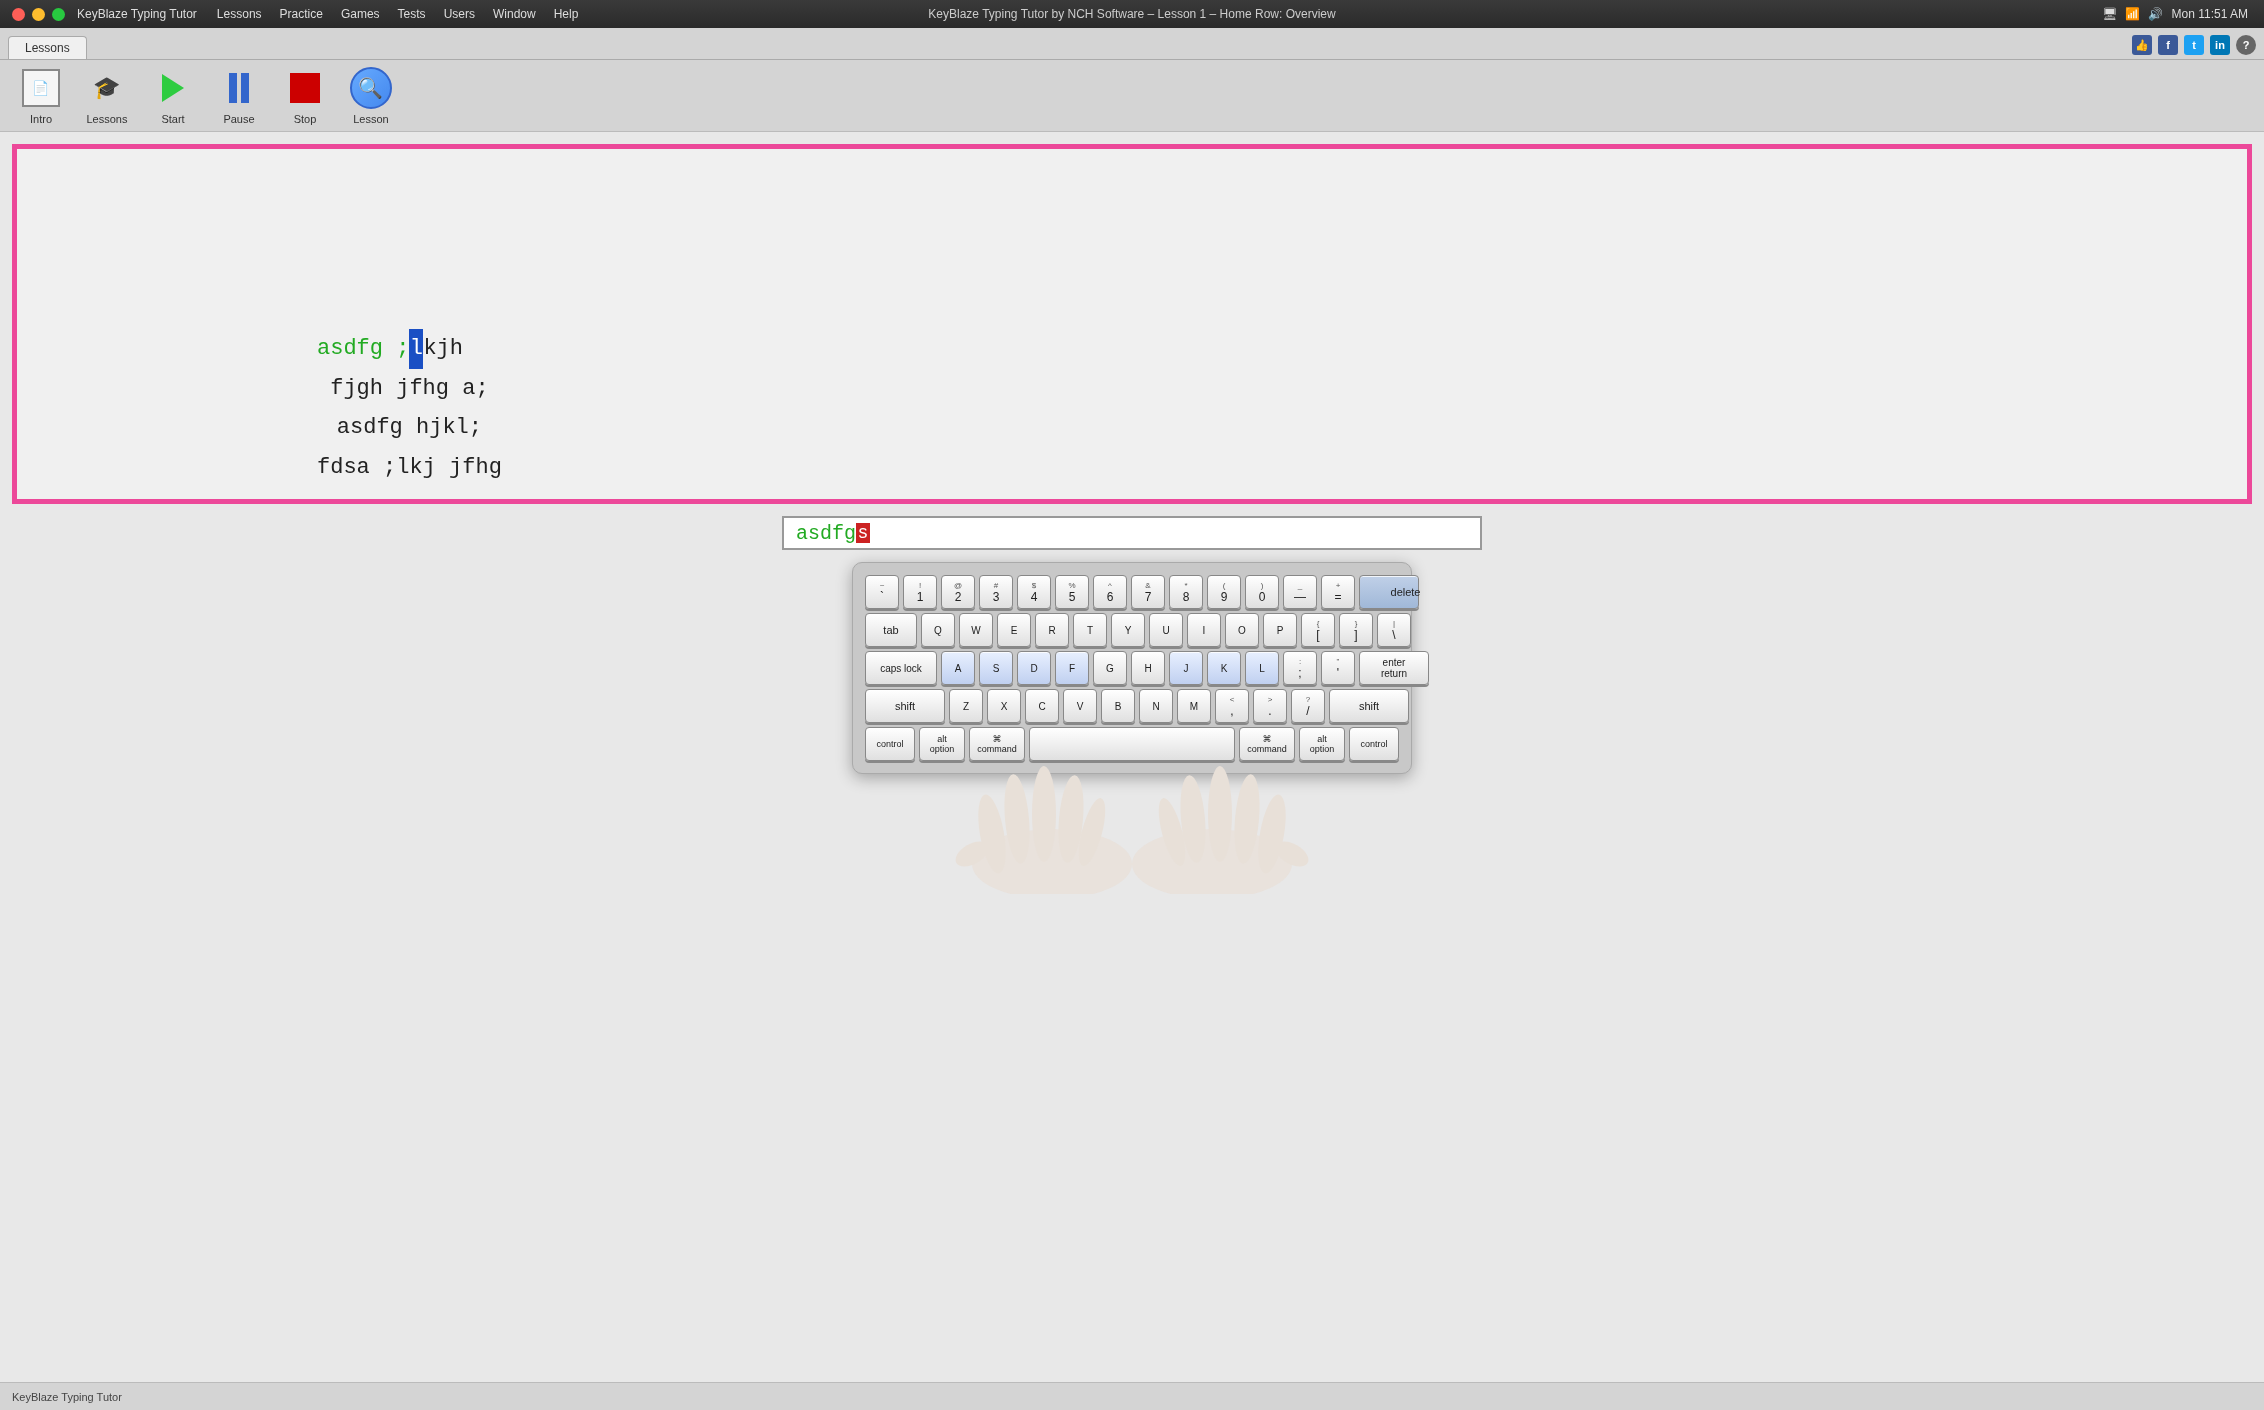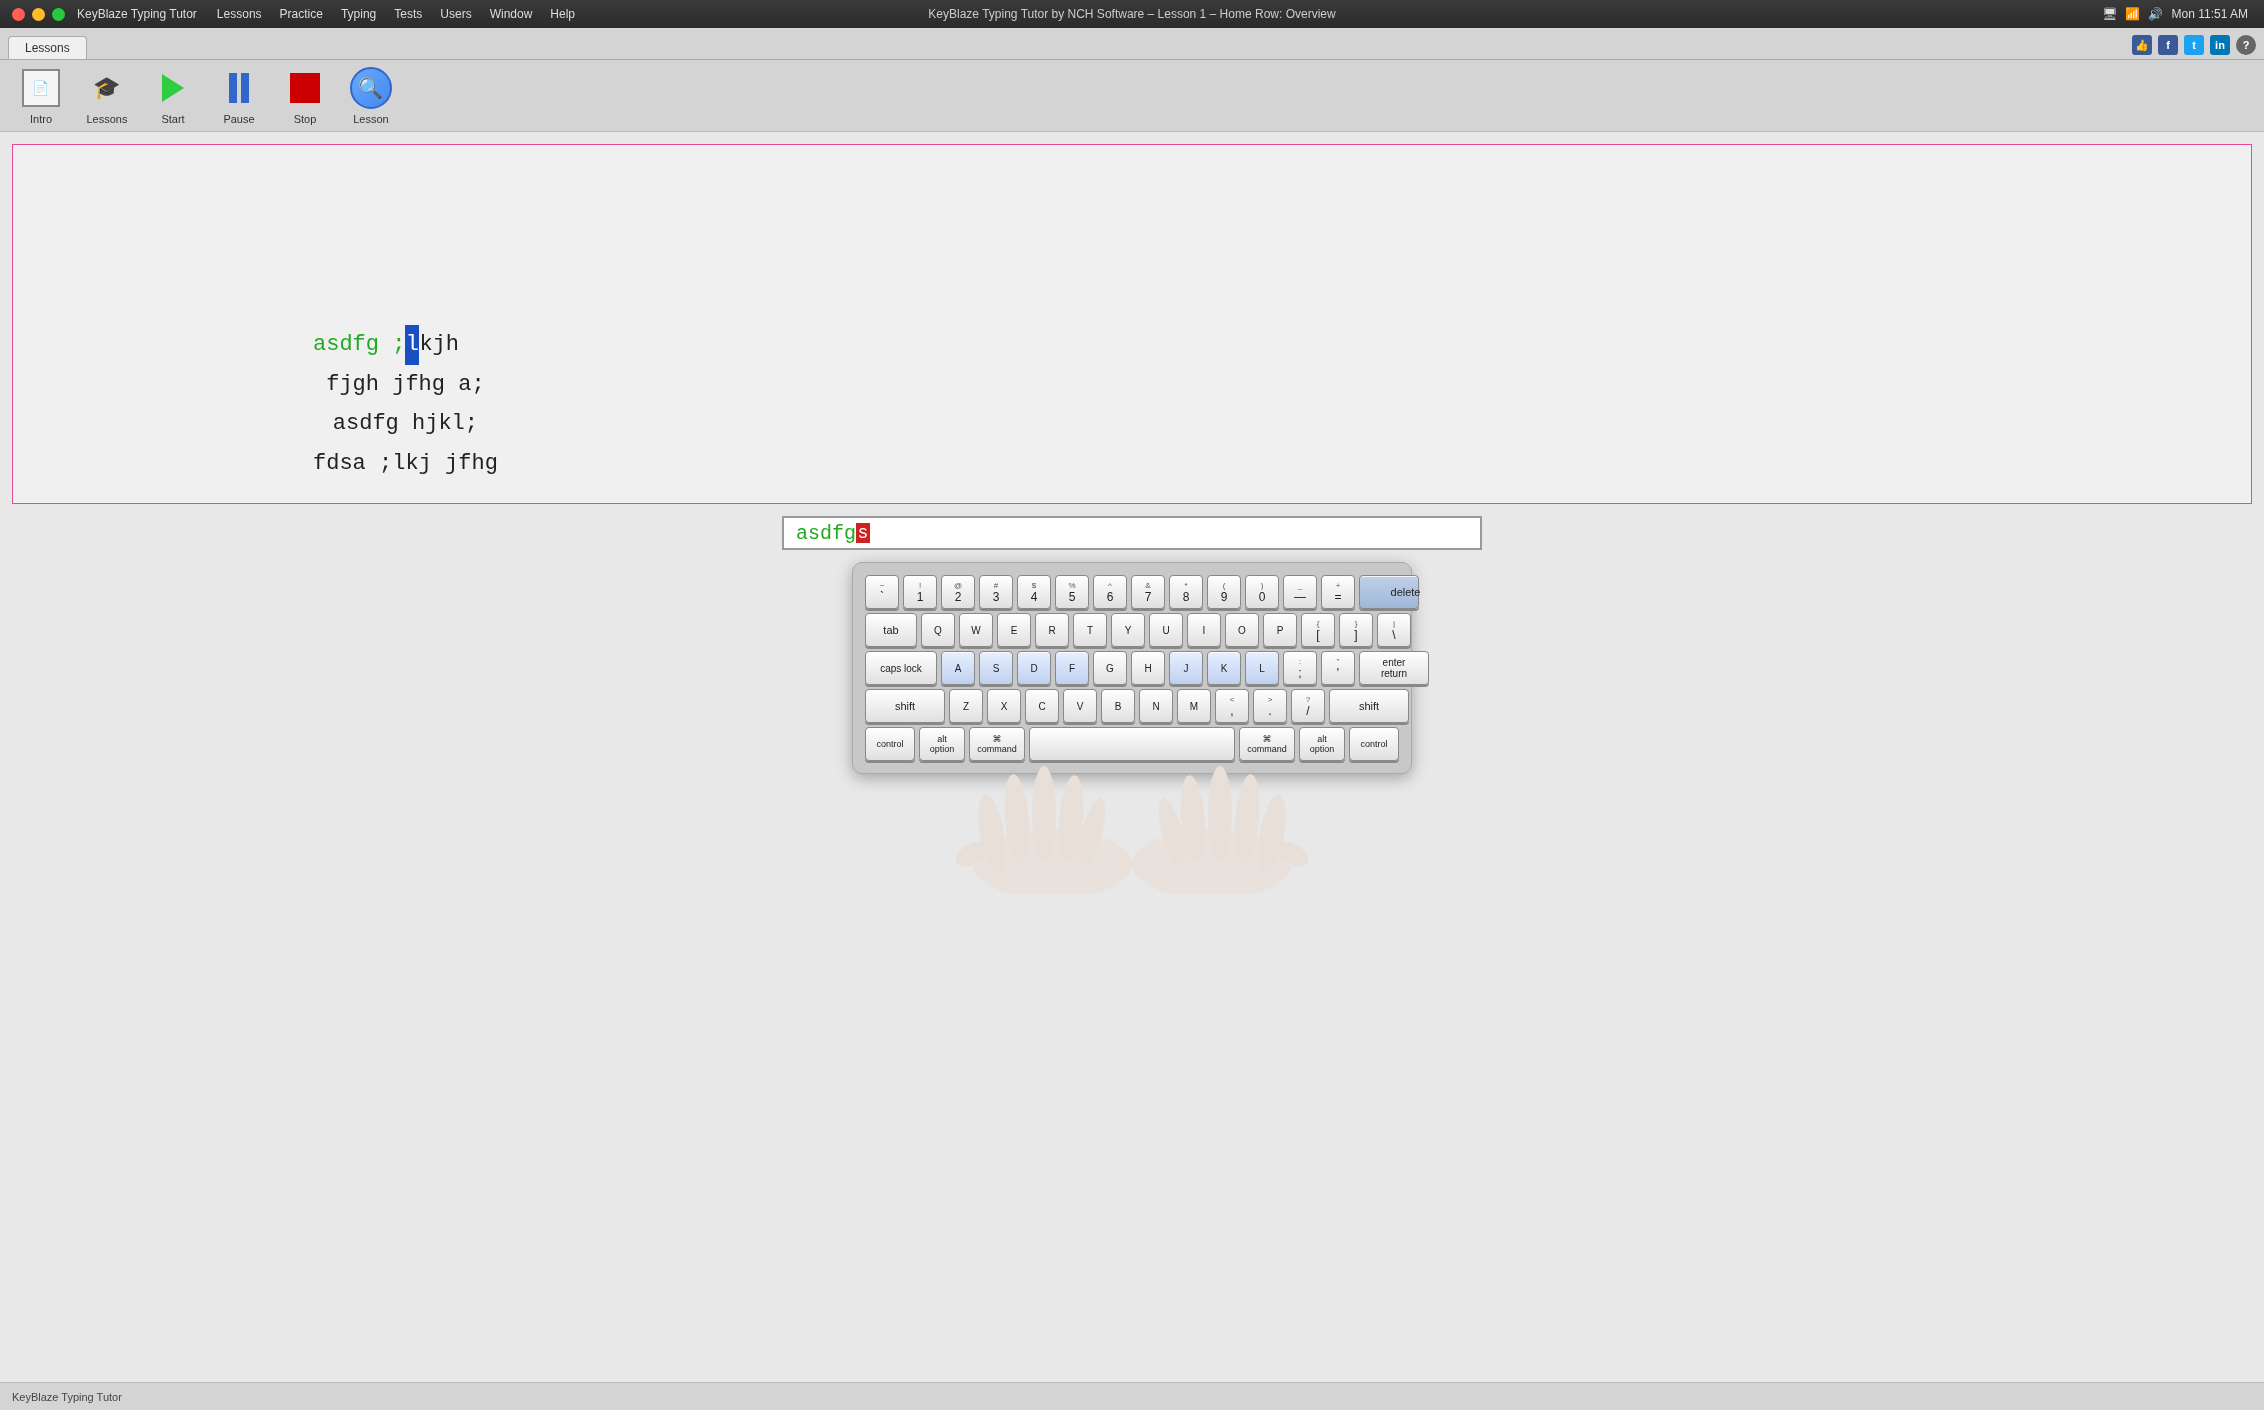--- a/index.html
+++ b/index.html
@@ -176,21 +176,21 @@
     .stop-icon-shape {
       width: 30px;
       height: 30px;
       background: #cc0000;
     }
 
     
     .content-area {
       background: #f0f0f0;
       margin: 12px;
-      border: 1px solid #ec4899;
+      border: 5px solid #ec4899;
       height: 360px;
       position: relative;
       overflow: hidden;
     }
 
     .typing-text {
       position: absolute;
       top: 180px;
       left: 300px;
       font-family: 'Courier New', monospace;
@@ -363,21 +363,21 @@
 <div class="titlebar">
   <div class="titlebar-traffic">
     <button class="traffic-btn traffic-close"></button>
     <button class="traffic-btn traffic-min"></button>
     <button class="traffic-btn traffic-max"></button>
   </div>
   <span class="titlebar-appname">KeyBlaze Typing Tutor</span>
   <div class="titlebar-menu">
     <span>Lessons</span>
     <span>Practice</span>
-    <span>Typing</span>
+    <span>Games</span>
     <span>Tests</span>
     <span>Users</span>
     <span>Window</span>
     <span>Help</span>
   </div>
   <div class="titlebar-center">KeyBlaze Typing Tutor by NCH Software – Lesson 1 – Home Row: Overview</div>
   <div class="titlebar-right">
     <span>🖥</span>
     <span>📶</span>
     <span>🔊</span>

